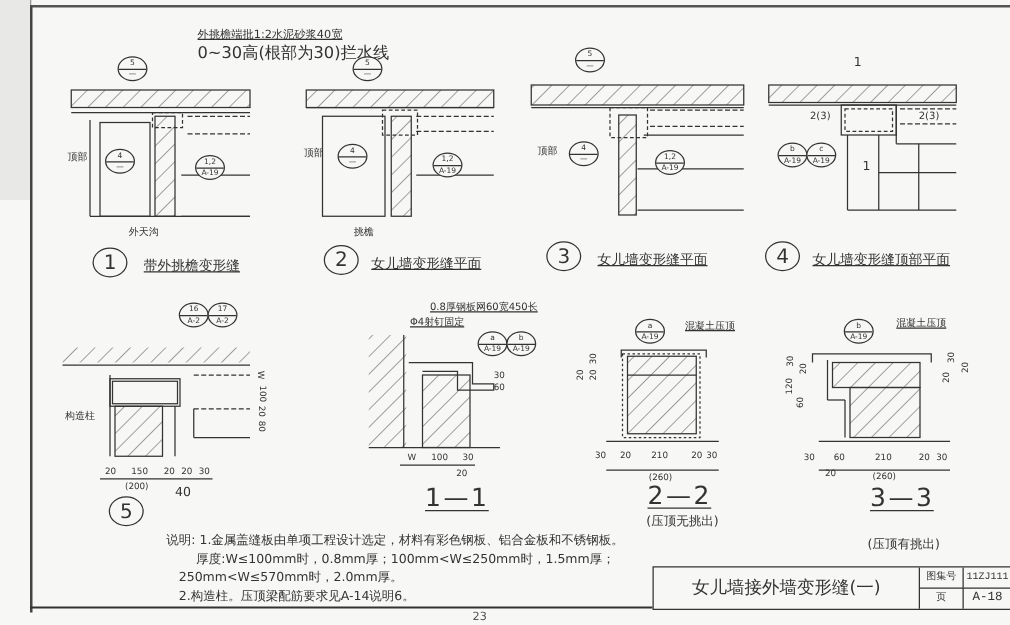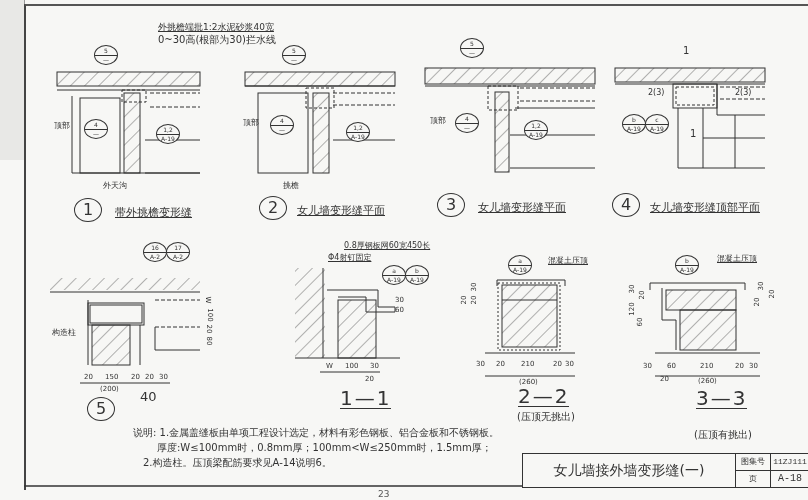--- a/index.html
+++ b/index.html
@@ -116,21 +116,21 @@
       <line x1="662" y1="320" x2="676" y2="320"></line>
       <line x1="676" y1="320" x2="676" y2="350"></line>
       <line x1="655" y1="353" x2="760" y2="353"></line>
       <line x1="655" y1="376" x2="760" y2="376"></line>
 
       <line x1="24" y1="486" x2="808" y2="486" stroke-width="1.5"></line>
     </g>
   </svg>
 
   <div class="label" style="left:158px;top:21px;font-size:9px;text-decoration:underline;">外挑檐端批1:2水泥砂浆40宽</div>
-  <div class="label" style="left:158px;top:33px;font-size:10px;">0~30高(根部为30)拦水线</div>
+  <div class="label" style="left:158px;top:33px;font-size:13px;">0~30高(根部为30)拦水线</div>
 
   <div class="label" style="left:54px;top:120px;font-size:8px;">顶部</div>
   <div class="label" style="left:103px;top:180px;font-size:8px;">外天沟</div>
   <div class="tag" style="left:94px;top:45px;"><span class="t">5</span><span>—</span></div>
   <div class="tag" style="left:84px;top:119px;"><span class="t">4</span><span>—</span></div>
   <div class="tag" style="left:156px;top:124px;"><span class="t">1,2</span><span>A-19</span></div>
   <div class="circle-num" style="left:74px;top:198px;">1</div>
   <div class="label title-lbl" style="left:115px;top:205px;">带外挑檐变形缝</div>
 
   <div class="label" style="left:243px;top:117px;font-size:8px;">顶部</div>
@@ -159,21 +159,21 @@
 
   <div class="tag" style="left:143px;top:242px;"><span class="t">16</span><span>A-2</span></div>
   <div class="tag" style="left:166px;top:242px;"><span class="t">17</span><span>A-2</span></div>
   <div class="label" style="left:52px;top:327px;font-size:8px;text-align:right;">构造柱</div>
   <div class="label" style="left:84px;top:373px;font-size:7px;">20</div>
   <div class="label" style="left:105px;top:373px;font-size:7px;">150</div>
   <div class="label" style="left:131px;top:373px;font-size:7px;">20</div>
   <div class="label" style="left:145px;top:373px;font-size:7px;">20</div>
   <div class="label" style="left:159px;top:373px;font-size:7px;">30</div>
   <div class="label" style="left:100px;top:385px;font-size:7px;">(200)</div>
-  <div class="label" style="left:140px;top:389px;font-size:13px;">40</div>
+  <div class="label" style="left:140px;top:389px;font-size:10px;">40</div>
   <div class="label" style="left:205px;top:296px;font-size:7px;transform:rotate(90deg);">W</div>
   <div class="label" style="left:203px;top:311px;font-size:7px;transform:rotate(90deg);">100</div>
   <div class="label" style="left:205px;top:325px;font-size:7px;transform:rotate(90deg);">20</div>
   <div class="label" style="left:205px;top:337px;font-size:7px;transform:rotate(90deg);">80</div>
   <div class="circle-num" style="left:87px;top:397px;">5</div>
 
   <div class="label" style="left:344px;top:240px;font-size:8px;text-decoration:underline;">0.8厚钢板网60宽450长</div>
   <div class="label" style="left:328px;top:252px;font-size:8px;text-decoration:underline;">Φ4射钉固定</div>
   <div class="tag" style="left:382px;top:265px;"><span class="t">a</span><span>A-19</span></div>
   <div class="tag" style="left:405px;top:265px;"><span class="t">b</span><span>A-19</span></div>
@@ -214,20 +214,21 @@
   <div class="label" style="left:636px;top:318px;font-size:7px;transform:rotate(-90deg);">60</div>
   <div class="label" style="left:757px;top:282px;font-size:7px;transform:rotate(-90deg);">30</div>
   <div class="label" style="left:768px;top:290px;font-size:7px;transform:rotate(-90deg);">20</div>
   <div class="label" style="left:753px;top:298px;font-size:7px;transform:rotate(-90deg);">20</div>
   <div class="sec-title" style="left:696px;top:388px;">3—3</div>
   <div class="sec-sub" style="left:694px;top:428px;">(压顶有挑出)</div>
 
   <div class="notes">
     <div>说明: 1.金属盖缝板由单项工程设计选定，材料有彩色钢板、铝合金板和不锈钢板。</div>
     <div style="padding-left:24px;">厚度:W≤100mm时，0.8mm厚；100mm&lt;W≤250mm时，1.5mm厚；</div>
+    <div style="padding-left:10px;">250mm&lt;W≤570mm时，2.0mm厚。</div>
     <div style="padding-left:10px;">2.构造柱。压顶梁配筋要求见A-14说明6。</div>
   </div>
 
   <div class="titleblock">
     <div class="tb-name">女儿墙接外墙变形缝(一)</div>
     <div class="tb-cell" style="left:213px;top:0;width:34px;height:16px;line-height:16px;border-right:1px solid #333;border-bottom:1px solid #333;">图集号</div>
     <div class="tb-cell" style="left:248px;top:0;width:38px;height:16px;line-height:16px;border-bottom:1px solid #333;">11ZJ111</div>
     <div class="tb-cell" style="left:213px;top:17px;width:34px;height:16px;line-height:16px;border-right:1px solid #333;">页</div>
     <div class="tb-cell" style="left:248px;top:17px;width:38px;height:16px;line-height:16px;font-size:10px;">A-18</div>
   </div>

